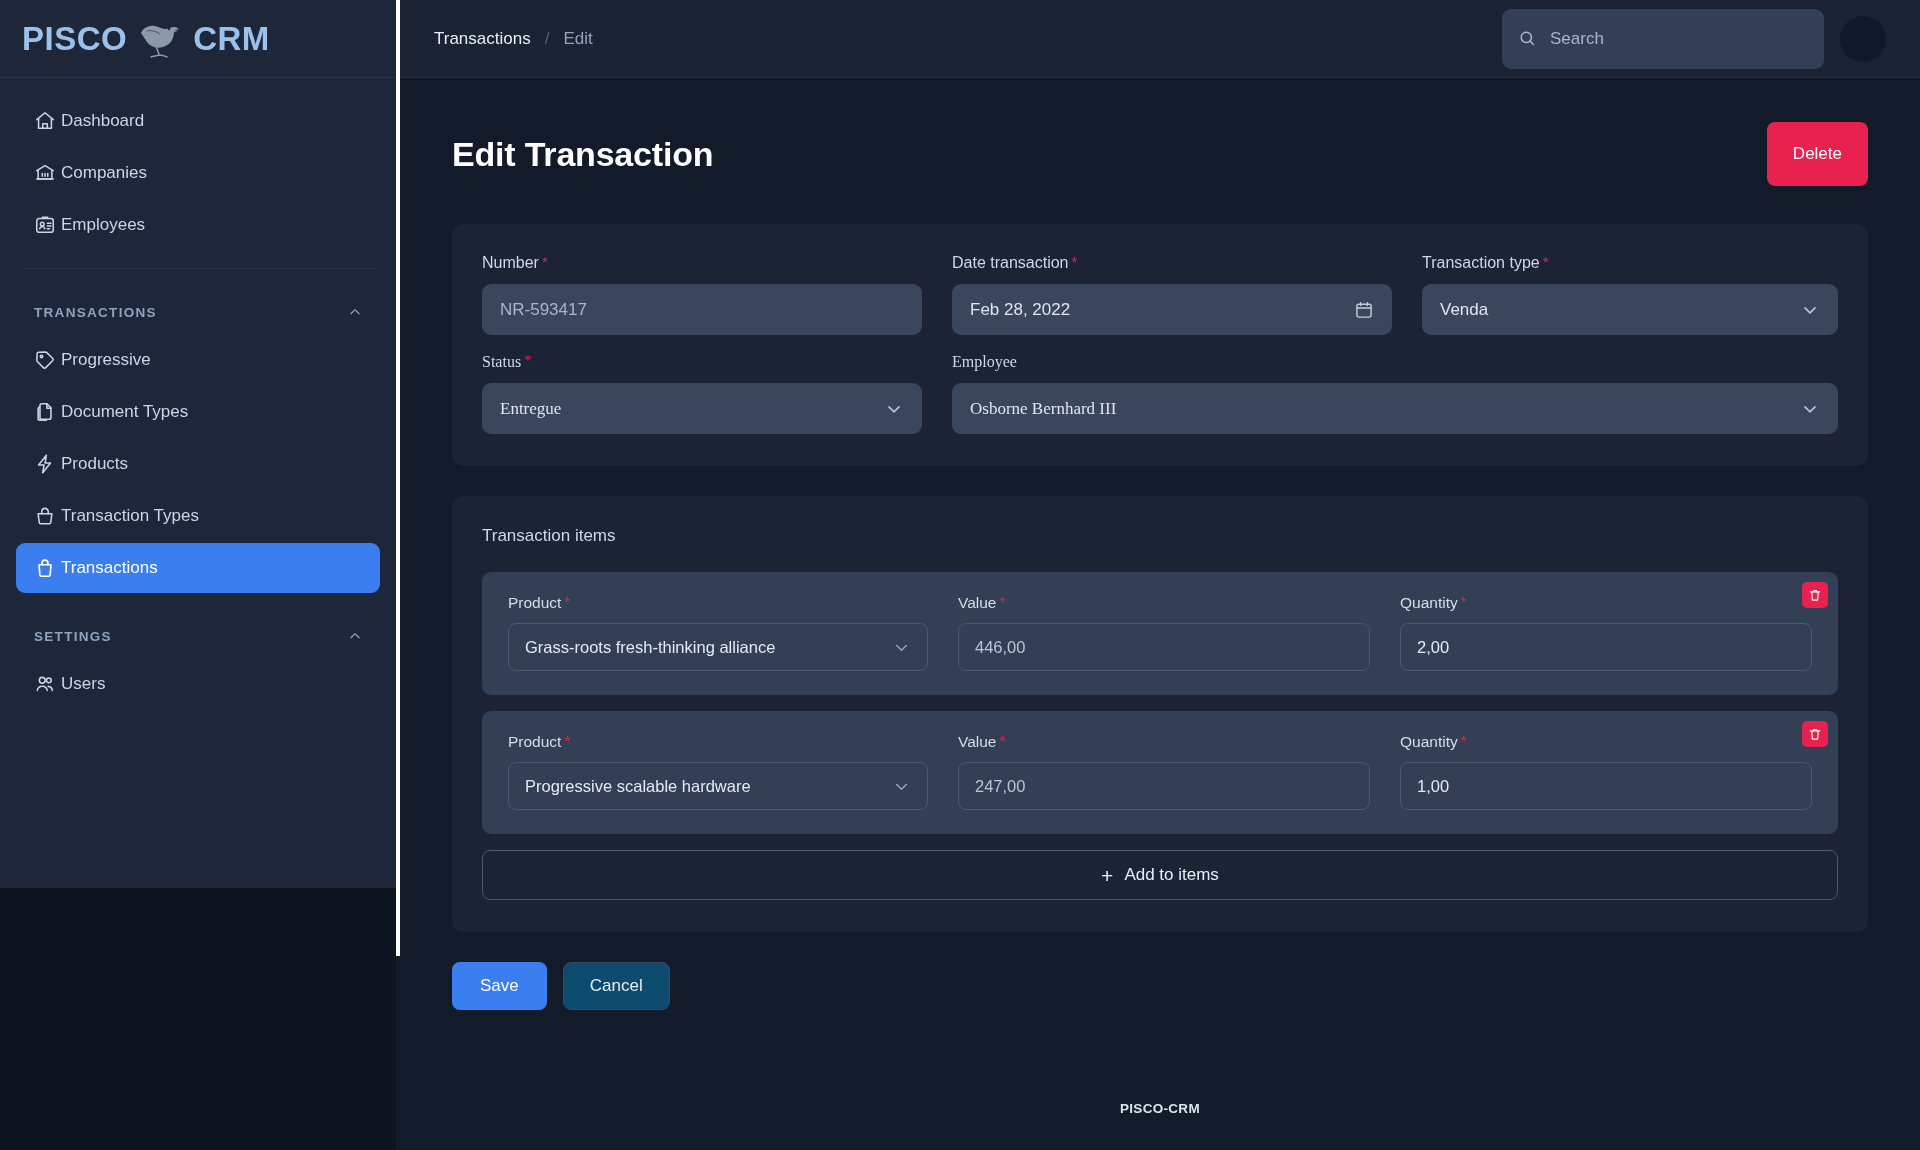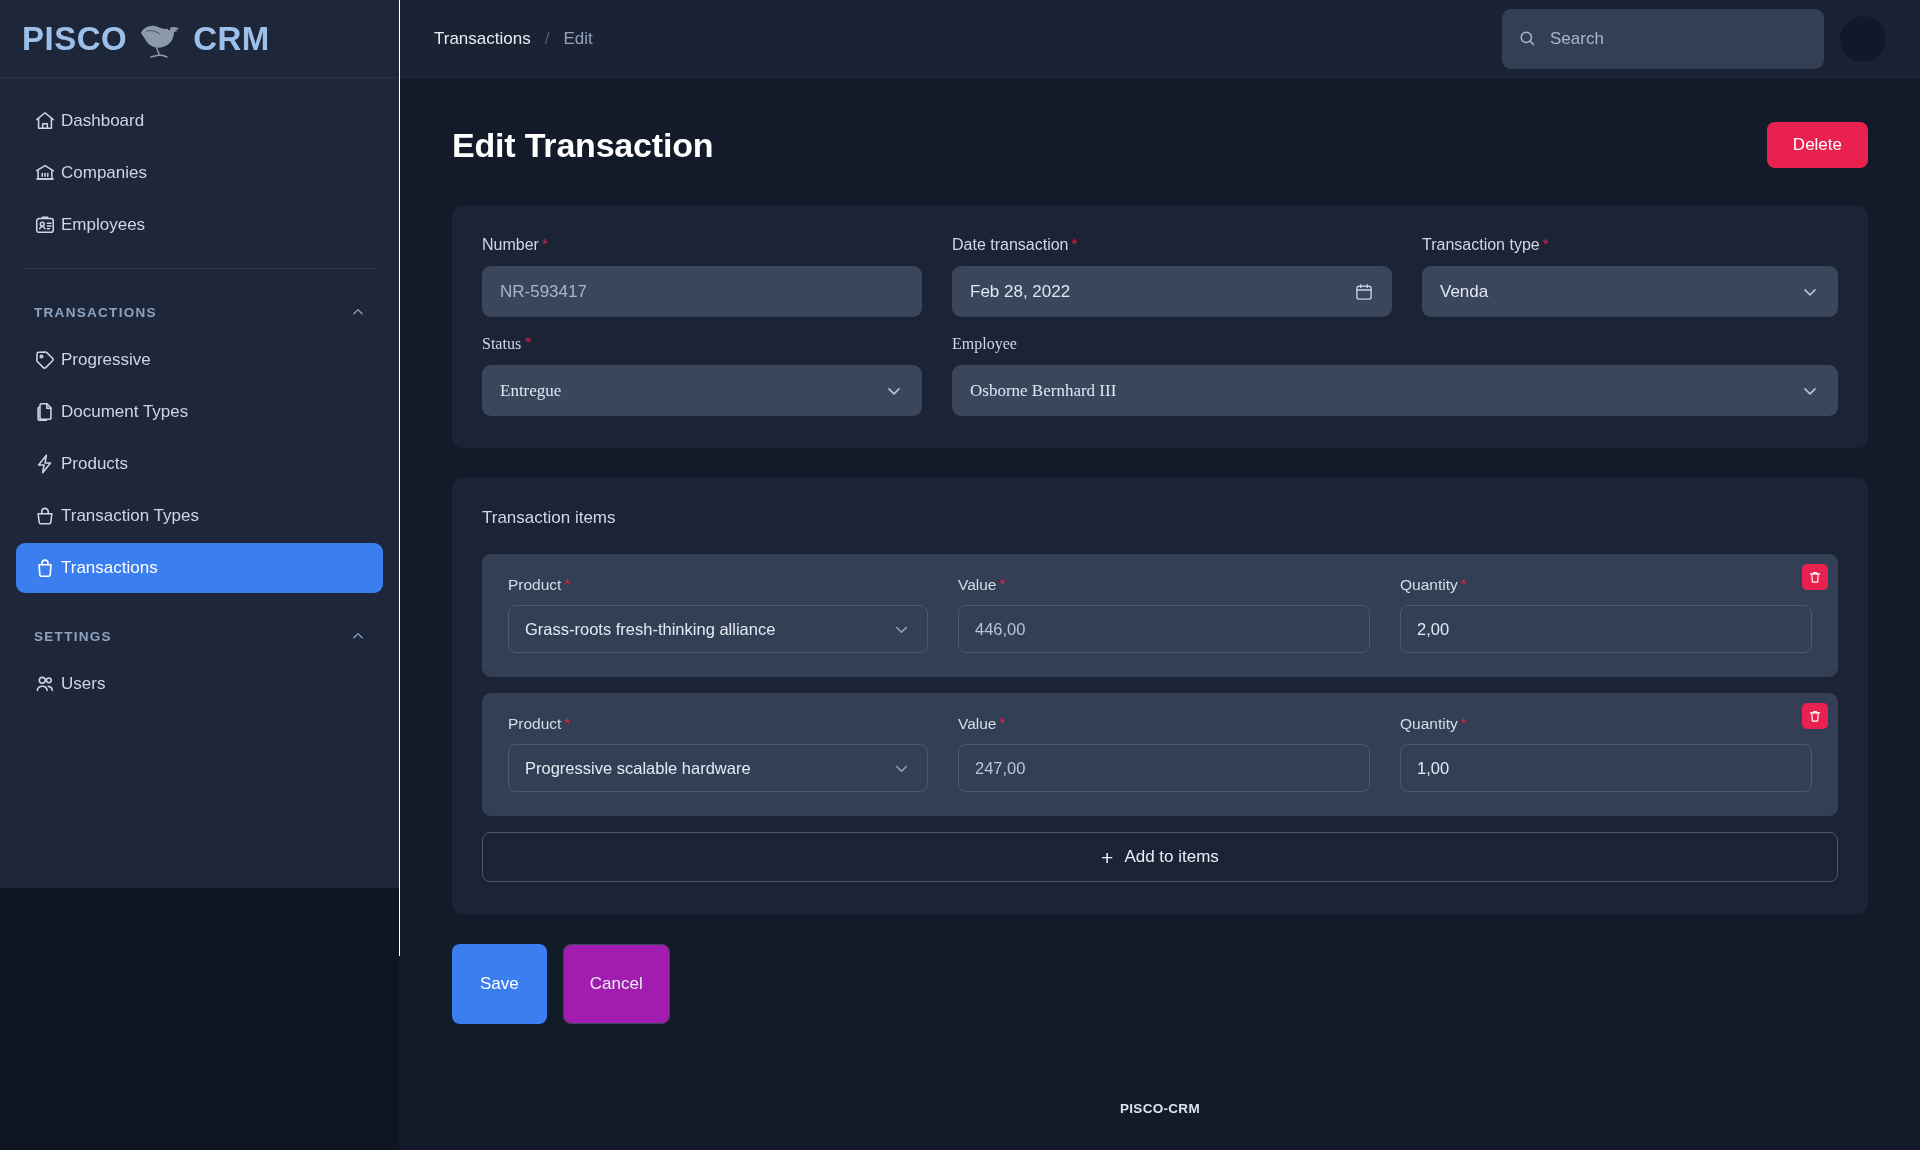--- a/index.html
+++ b/index.html
@@ -17,21 +17,21 @@
     display: flex;
     -webkit-font-smoothing: antialiased;
   }
 
   
   #sidebar {
     width: 400px;
     height: 956px;
     background: #1d2troubles;
     background: #1d2739;
-    border-right: 1px solid #ffffff;
+    border-right: 4px solid #ffffff;
     display: flex;
     flex-direction: column;
     flex-shrink: 0;
     position: relative;
   }
   #sidebar::after {
     content: "";
     position: absolute;
     left: 0; right: 0;
     top: 888px;
@@ -177,21 +177,21 @@
     color: #ffffff;
   }
   .btn-delete {
     margin-left: auto;
     background: #e8214f;
     color: #fff;
     border: none;
     border-radius: 8px;
     font-size: 17px;
     font-family: "Liberation Sans", sans-serif;
-    padding: 13px 26px;
+    padding: 22px 26px;
     cursor: pointer;
   }
 
   .card {
     background: #1b2334;
     border-radius: 10px;
     padding: 30px 30px 32px 30px;
     margin-bottom: 30px;
   }
 
@@ -311,25 +311,25 @@
     background: #3b7ef0;
     color: #fff;
     border: none;
     border-radius: 8px;
     padding: 13px 28px;
     font-size: 17px;
     font-family: "Liberation Sans", sans-serif;
     cursor: pointer;
   }
   .btn-cancel {
-    background: #a21caf;
+    background: #0c4a6e;
     color: #e7ecf3;
     border: 1px solid #3b475d;
     border-radius: 8px;
-    padding: 29px 26px;
+    padding: 13px 26px;
     font-size: 17px;
     font-family: "Liberation Sans", sans-serif;
     cursor: pointer;
   }
 
   .footer {
     height: 84px;
     flex-shrink: 0;
     display: flex;
     align-items: center;

